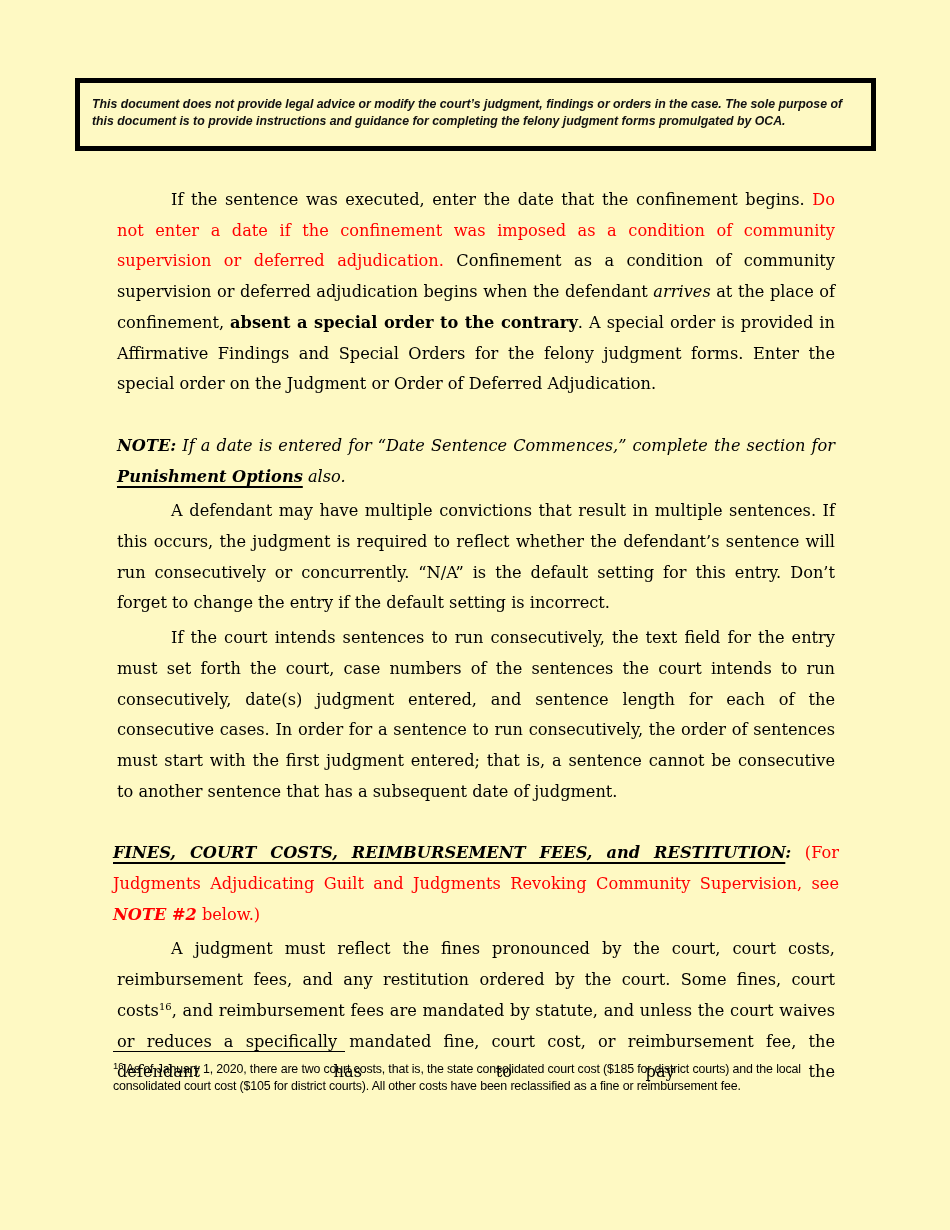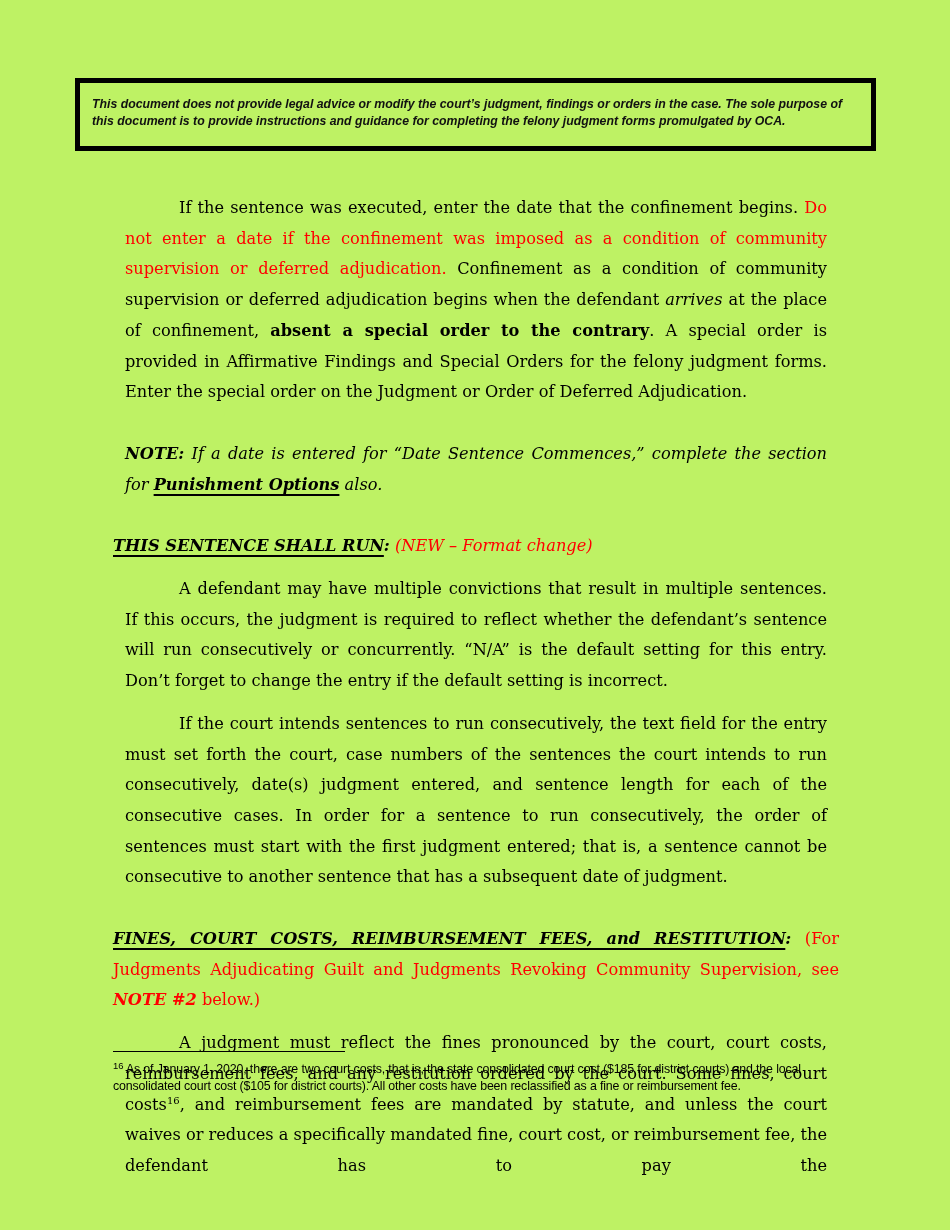--- a/index.html
+++ b/index.html
@@ -1,34 +1,34 @@
 <!DOCTYPE html>
 <html><head>
 <meta charset="utf-8">
 <style>
   * { margin: 0; padding: 0; box-sizing: border-box; }
   html, body { background: #ffffff; }
   .page {
     width: 950px; height: 1230px; position: relative;
-    background: #bef264; color: #000000; overflow: hidden;
+    background: #fef9c3; color: #000000; overflow: hidden;
   }
   .disclaimer-box {
     position: absolute; left: 75px; top: 78px; width: 801px;
     border: 5px solid #000000;
     padding: 13px 14px 16px 12px;
     font-family: "Liberation Sans", sans-serif;
     font-style: italic; font-weight: 600;
     font-size: 12.3px; line-height: 17px; color: #111111;
   }
   .content {
     position: absolute; left: 113px; top: 181px; width: 726px;
     font-family: "DejaVu Serif", "Liberation Serif", serif;
     font-size: 16.2px; line-height: 30.7px; text-align: justify;
   }
-  .body-para { margin: 12px; }
+  .body-para { margin: 4px; }
   .indent { text-indent: 54px; }
   .sp { margin-top: 31px; }
   .red { color: #ff0000; }
   .b { font-weight: bold; }
   .i { font-style: italic; }
   .u { text-decoration: underline; text-decoration-thickness: 1.6px; text-underline-offset: 3.5px; }
   .note-para { font-style: italic; }
   .note-label { font-weight: bold; }
   .heading { font-weight: bold; font-style: italic; }
   .annot-italic { font-weight: normal; }
@@ -55,21 +55,20 @@
   <div class="disclaimer-box">
     <span>This document does not provide legal advice or modify the court’s judgment, findings or orders in the case. The sole purpose of this document is to provide instructions and guidance for completing the felony judgment forms promulgated by OCA.</span>
   </div>
 
   <div class="content">
 
     <p class="body-para indent"><span>If the sentence was executed, enter the date that the confinement begins. </span><span class="red">Do not enter a date if the confinement was imposed as a condition of community supervision or deferred adjudication.</span><span> Confinement as a condition of community supervision or deferred adjudication begins when the defendant </span><span class="i">arrives</span><span> at the place of confinement, </span><span class="b">absent a special order to the contrary</span><span>. A special order is provided in Affirmative Findings and Special Orders for the felony judgment forms. Enter the special order on the Judgment or Order of Deferred Adjudication.</span></p>
 
     <p class="body-para note-para sp"><span class="note-label">NOTE:</span><span>  If a date is entered for “Date Sentence Commences,” complete the section for </span><span class="b u">Punishment Options</span><span> also.</span></p>
 
-    <div class="heading sp"><span class="u">THIS SENTENCE SHALL RUN</span><span>:</span><span class="red annot-italic"> (NEW – Format change)</span></div>
 
     <p class="body-para indent"><span>A defendant may have multiple convictions that result in multiple sentences. If this occurs, the judgment is required to reflect whether the defendant’s sentence will run consecutively or concurrently. “N/A” is the default setting for this entry. Don’t forget to change the entry if the default setting is incorrect.</span></p>
 
     <p class="body-para indent"><span>If the court intends sentences to run consecutively, the text field for the entry must set forth the court, case numbers of the sentences the court intends to run consecutively, date(s) judgment entered, and sentence length for each of the consecutive cases. In order for a sentence to run consecutively, the order of sentences must start with the first judgment entered; that is, a sentence cannot be consecutive to another sentence that has a subsequent date of judgment.</span></p>
 
     <div class="heading sp"><span class="u">FINES, COURT COSTS, REIMBURSEMENT FEES, and RESTITUTION</span><span>:</span><span class="red annot-roman"> (For Judgments Adjudicating Guilt and Judgments Revoking Community Supervision, see </span><span class="red annot-bold-italic">NOTE #2</span><span class="red annot-roman"> below.)</span></div>
 
     <p class="body-para indent justify-last"><span>A judgment must reflect the fines pronounced by the court, court costs, reimbursement fees, and any restitution ordered by the court. Some fines, court costs</span><sup class="fnref">16</sup><span>, and reimbursement fees are mandated by statute, and unless the court waives or reduces a specifically mandated fine, court cost, or reimbursement fee, the defendant has to pay the</span></p>
 
   </div>

